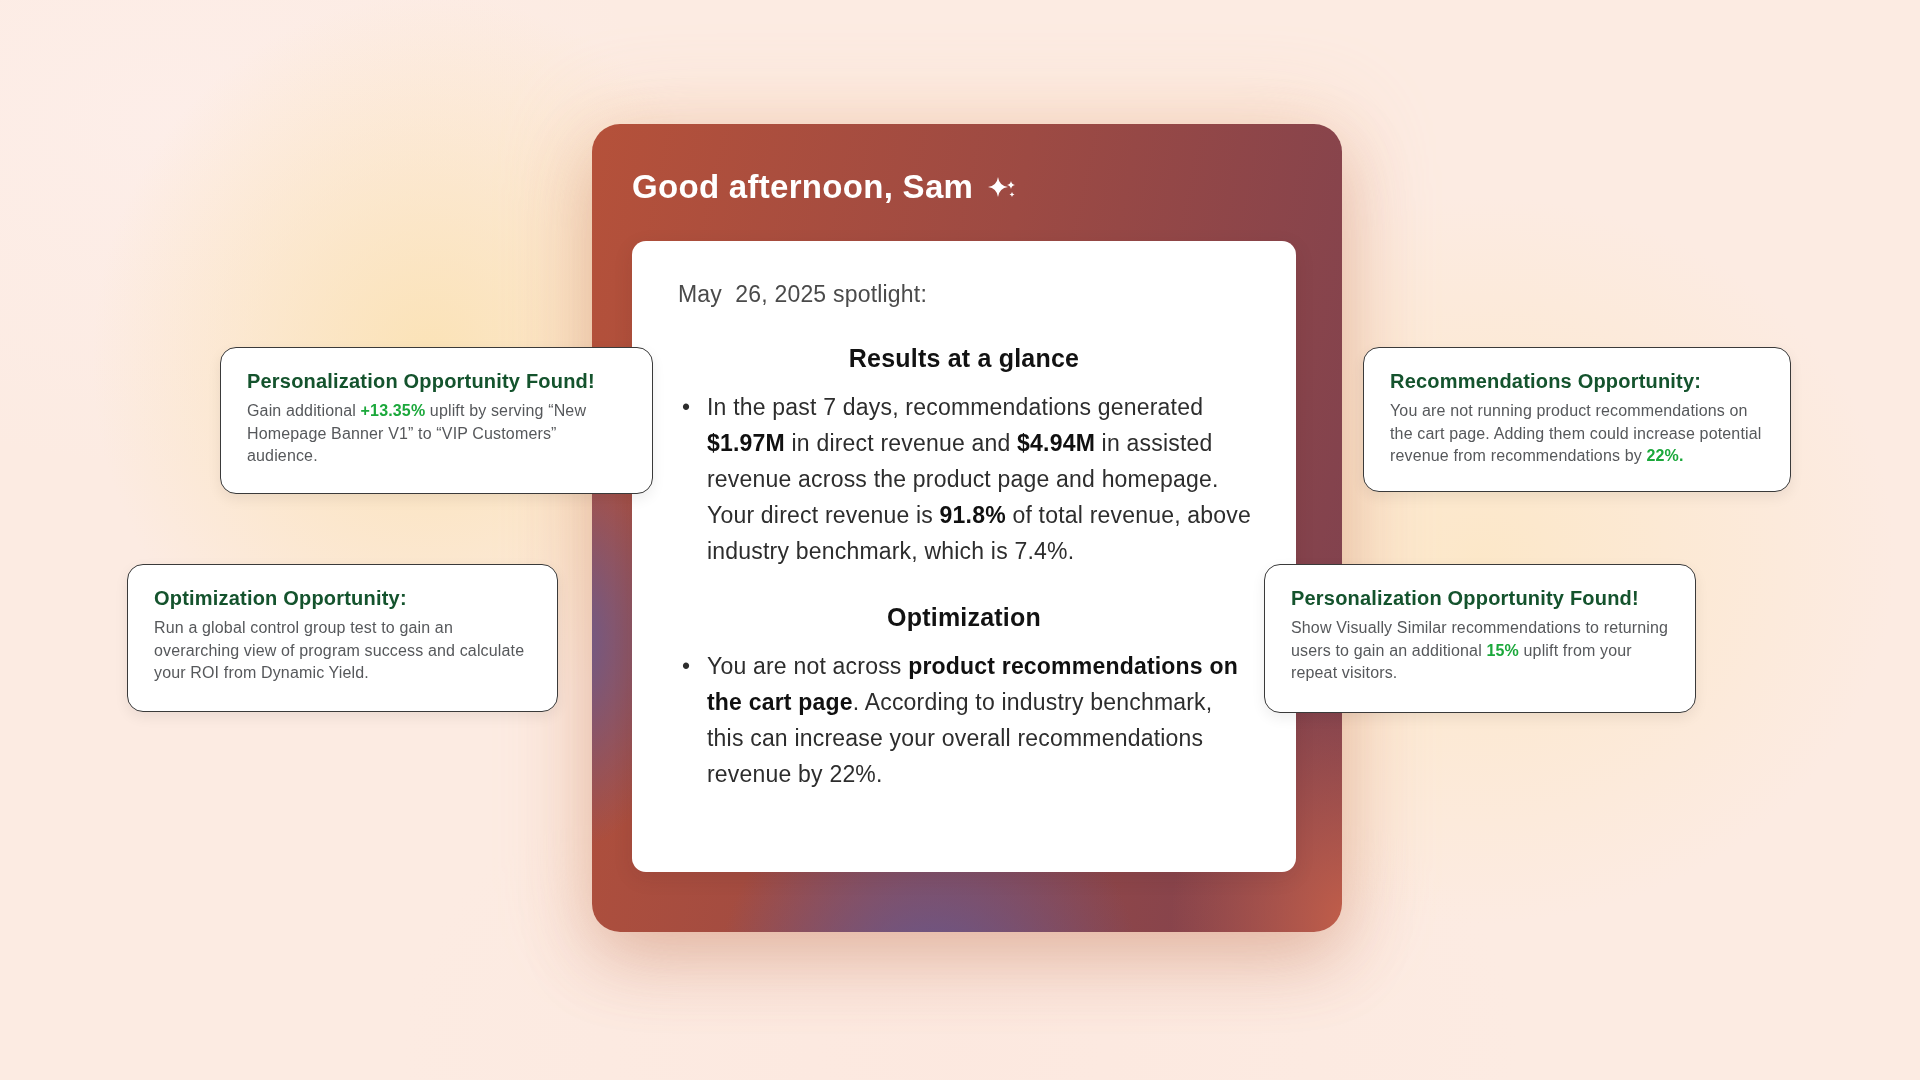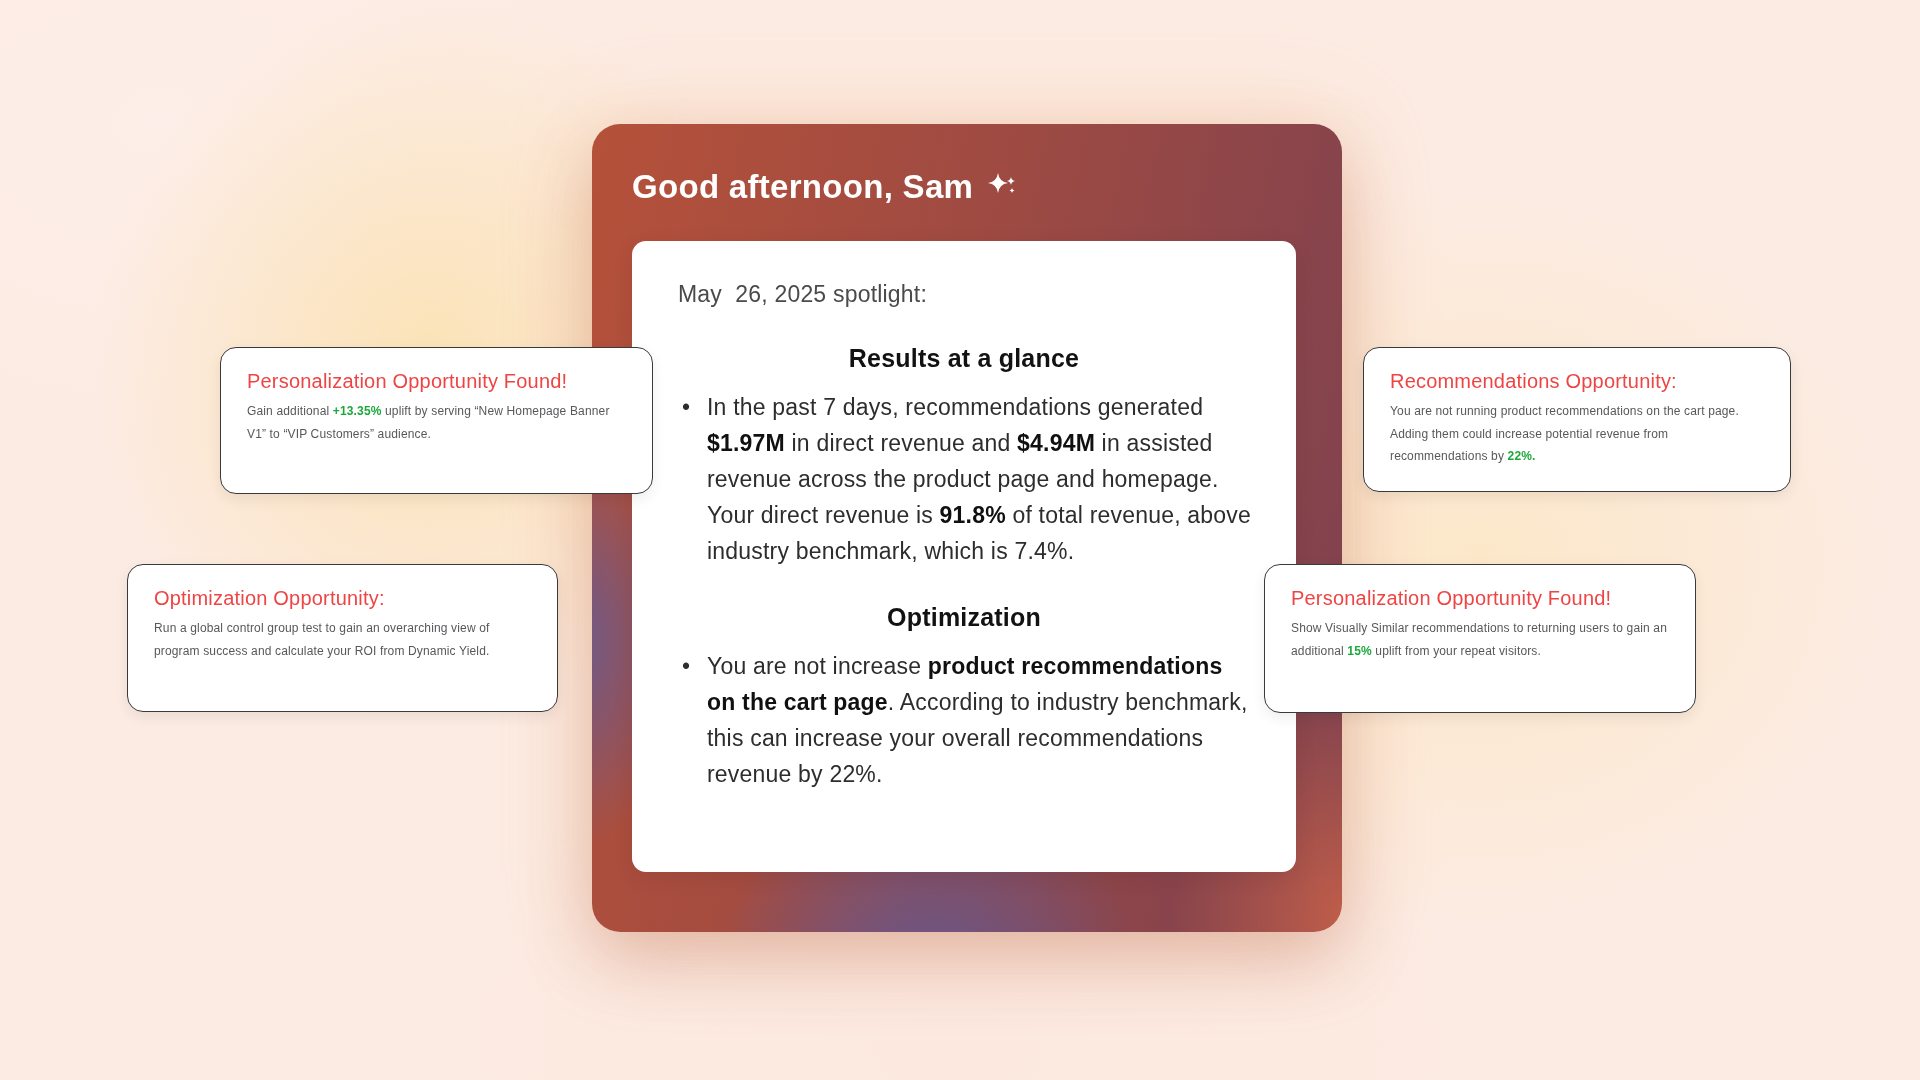--- a/index.html
+++ b/index.html
@@ -37,21 +37,21 @@
       radial-gradient(ellipse 23% 38% at -3% 64%, rgba(101,91,147,0.95) 0%, rgba(101,91,147,0) 68%),
       linear-gradient(102deg, #b5513a 0%, #9d4a43 48%, #7d4150 100%);
     box-shadow: 0 28px 70px rgba(172, 84, 62, 0.30), 0 0 90px rgba(250, 205, 160, 0.45);
   }
 
   .hero-title-row {
     position: absolute;
     left: 40px;
     top: 44px;
     display: flex;
-    align-items: center;
+    align-items: flex-end;
     gap: 14px;
   }
 
   .hero-title {
     color: #ffffff;
     font-size: 33px;
     font-weight: 700;
     letter-spacing: 0.3px;
     white-space: pre;
   }
@@ -119,28 +119,28 @@
     box-sizing: border-box;
     background: #ffffff;
     border: 1px solid #3a3a3a;
     border-radius: 16px;
     padding: 22px 26px;
     box-shadow: 0 5px 14px rgba(0, 0, 0, 0.07);
   }
 
   .tip-title {
     font-size: 20px;
-    font-weight: 400;
-    color: #ef4444;
+    font-weight: 700;
+    color: #14532d;
     letter-spacing: 0.2px;
     margin: 0 0 7px 0;
   }
 
   .tip-body {
-    font-size: 12px;
+    font-size: 16px;
     color: #56585b;
     line-height: 22.5px;
     letter-spacing: 0.15px;
     margin: 0;
   }
 
   .g { color: #1ba83b; font-weight: 700; }
 
   .tip-tl { left: 220px; top: 347px; width: 433px; min-height: 147px; }
   .tip-l  { left: 127px; top: 564px; width: 431px; min-height: 148px; }
@@ -171,21 +171,21 @@
 
       <h2 class="section-heading">Results at a glance</h2>
 
       <div class="bullet">
         <span>In the past 7 days, recommendations generated </span><span class="b">$1.97M</span><span> in direct revenue and </span><span class="b">$4.94M</span><span> in assisted revenue across the product page and homepage. Your direct revenue is </span><span class="b">91.8%</span><span> of total revenue, above industry benchmark, which is 7.4%.</span>
       </div>
 
       <h2 class="section-heading">Optimization</h2>
 
       <div class="bullet">
-        <span>You are not increase </span><span class="b">product recommendations on the cart page</span><span>. According to industry benchmark, this can increase your overall recommendations revenue by 22%.</span>
+        <span>You are not across </span><span class="b">product recommendations on the cart page</span><span>. According to industry benchmark, this can increase your overall recommendations revenue by 22%.</span>
       </div>
 
     </div>
   </div>
 
   <div class="tip tip-tl">
     <h3 class="tip-title">Personalization Opportunity Found!</h3>
     <p class="tip-body"><span>Gain additional </span><span class="g">+13.35%</span><span> uplift by serving “New Homepage Banner V1” to “VIP Customers” audience.</span></p>
   </div>
 

